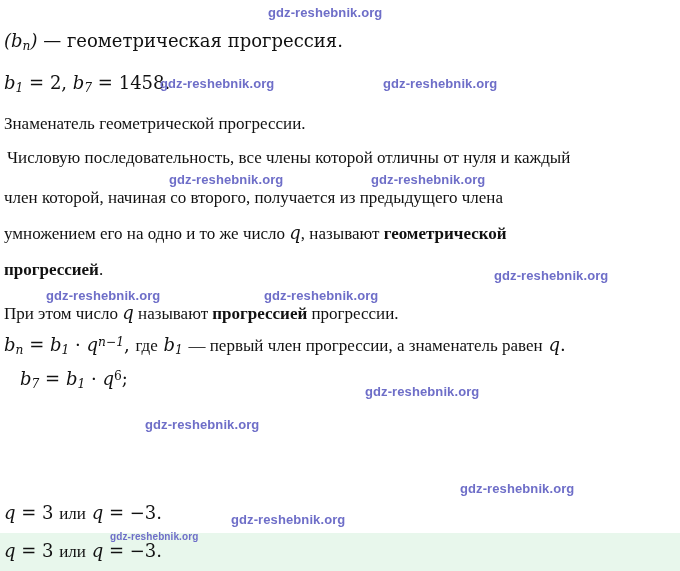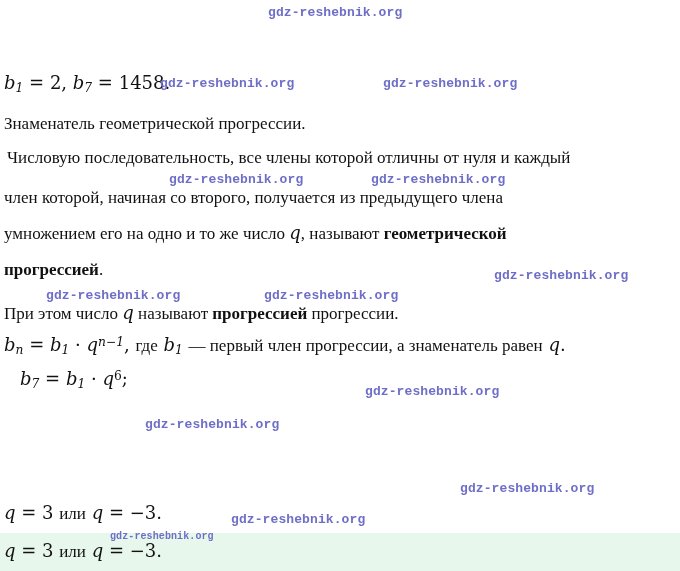--- a/index.html
+++ b/index.html
@@ -17,21 +17,21 @@
   }
   .page {
     position: relative;
     width: 680px;
     height: 571px;
   }
   
   .wm {
     position: absolute;
     color: #6e6ec8;
-    font-family: Liberation Mono, monospace;
+    font-family: Liberation Sans, sans-serif;
     font-weight: bold;
     font-size: 13px;
     letter-spacing: 0.1px;
     white-space: nowrap;
     pointer-events: none;
   }
   .wm.small {
     font-size: 10px;
   }
   
@@ -86,20 +86,23 @@
     font-style: italic;
     font-size: 18px;
     color: #111111;
   }
 </style>
 </head>
 <body>
 
 <div class="page">
 
+  <div class="ln math" style="left:4px; top:30px;">
+    (<span class="mathitalic">b</span><span class="sub">n</span>) <span class="mathup">— геометрическая прогрессия.</span>
+  </div>
 
   <div class="ln math" style="left:4px; top:72px;">
     b<span class="sub">1</span> <span class="mathup">=</span> <span class="mathup">2,</span> b<span class="sub">7</span> <span class="mathup">=</span> <span class="mathup">1458.</span>
   </div>
 
   <div class="ln" style="left:4px; top:114px;">Знаменатель геометрической прогрессии.</div>
 
   <div class="ln" style="left:7px; top:148px;">Числовую последовательность, все члены которой отличны от нуля и каждый</div>
 
   <div class="ln" style="left:4px; top:188px;">член которой, начиная со второго, получается из предыдущего члена</div>

